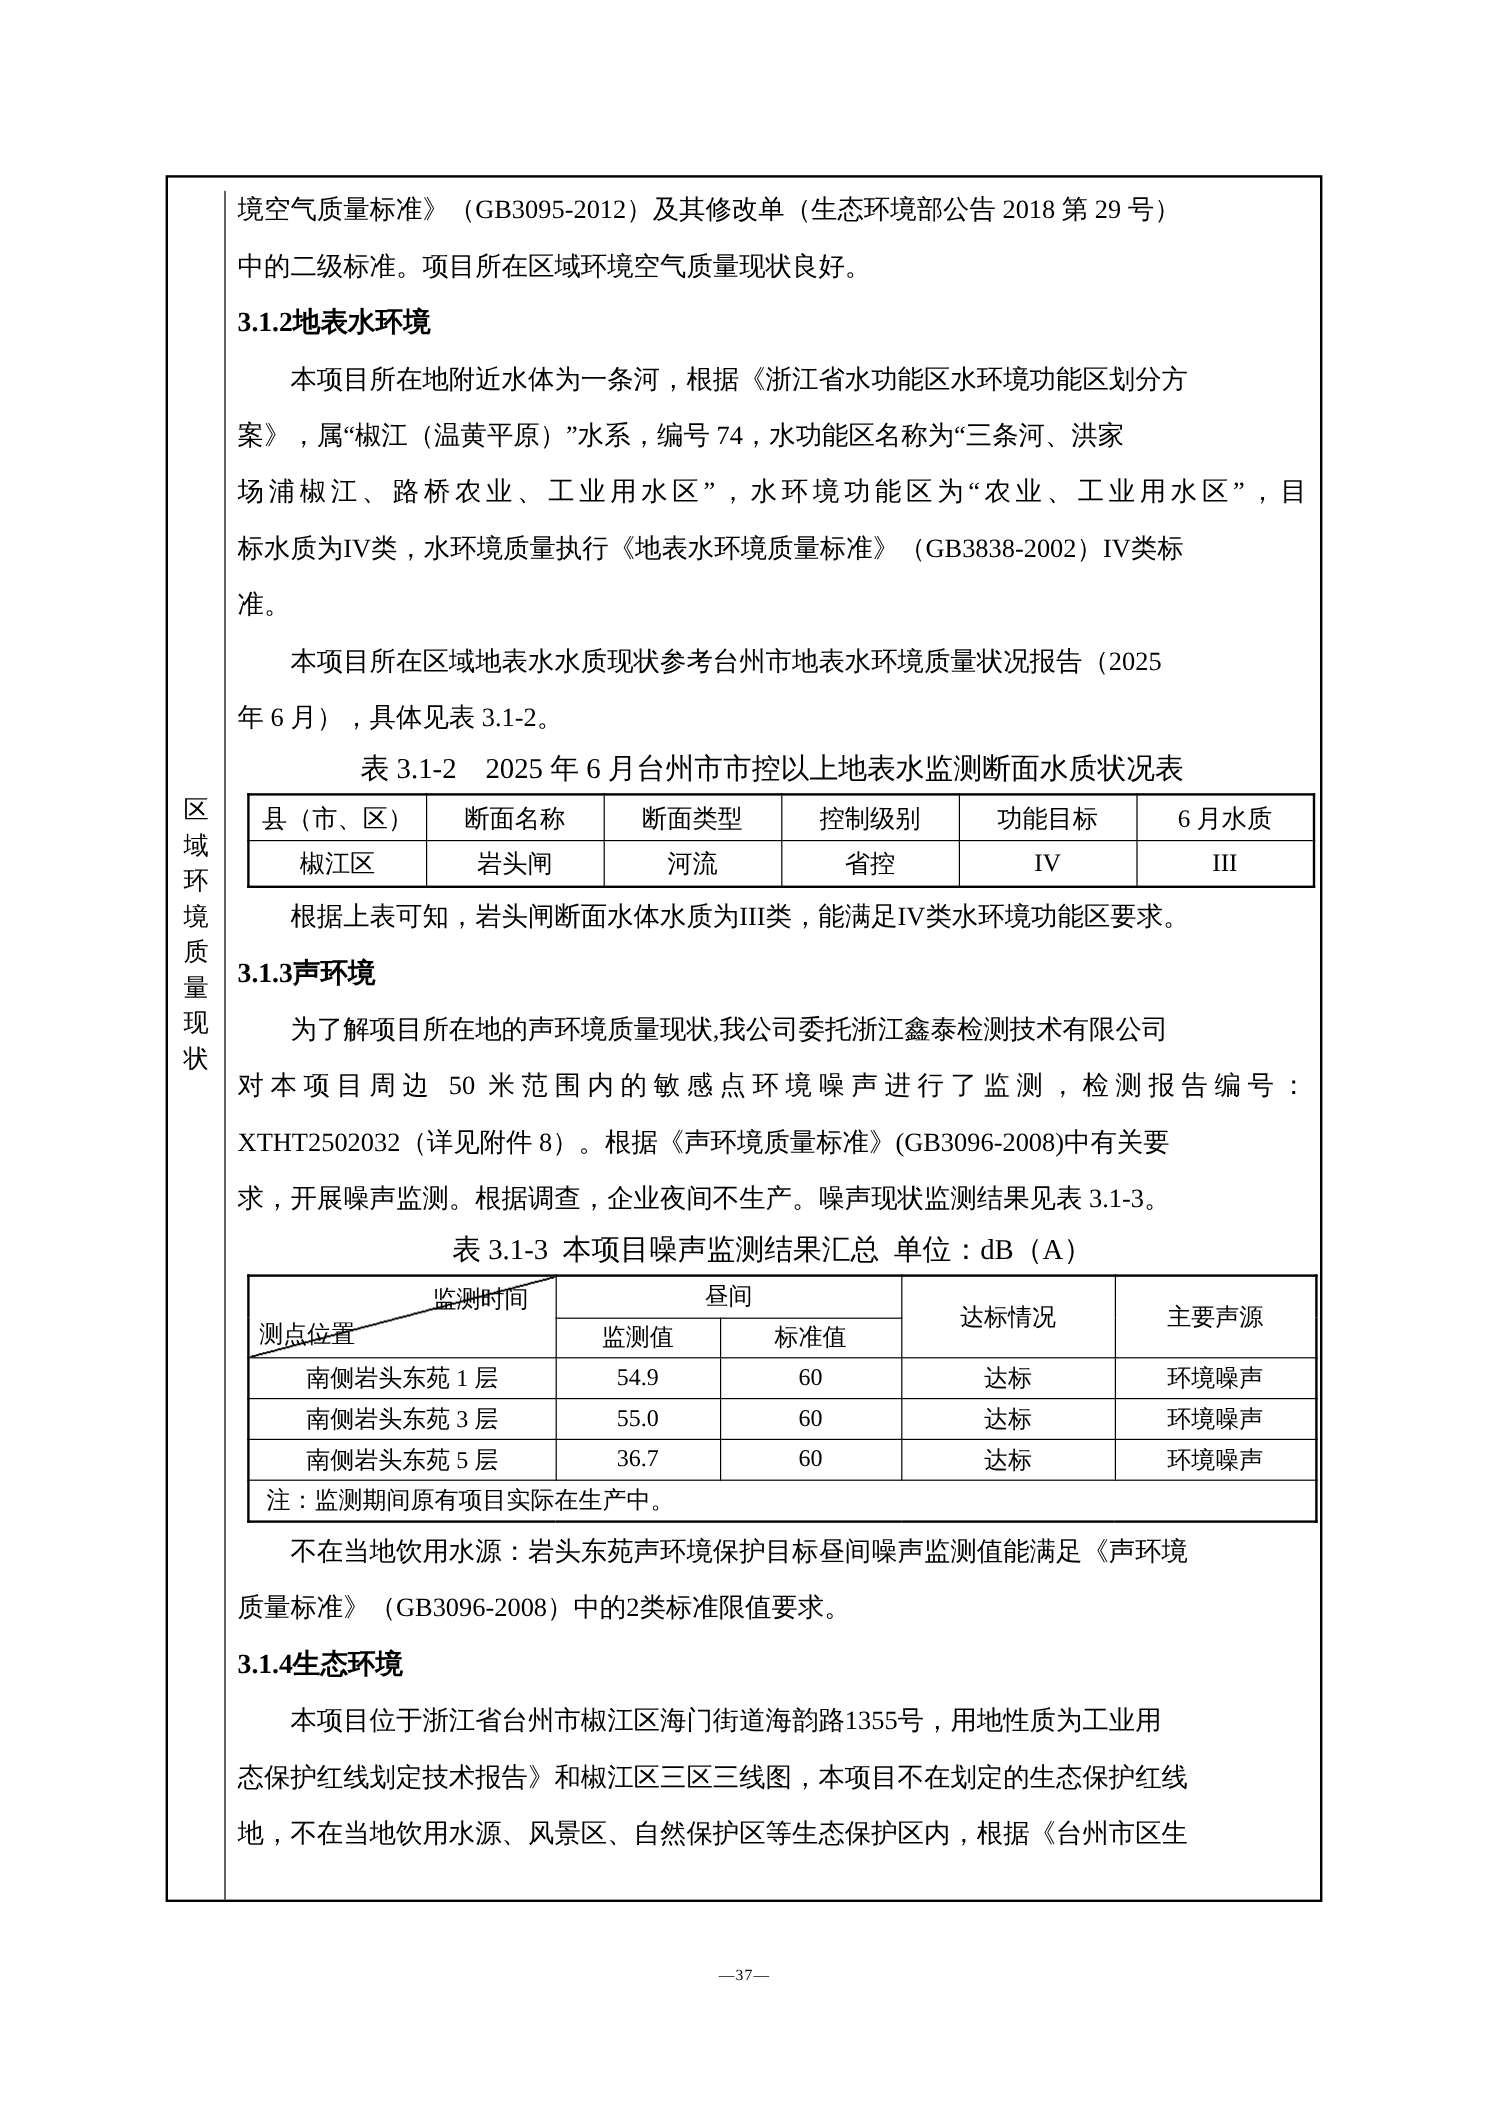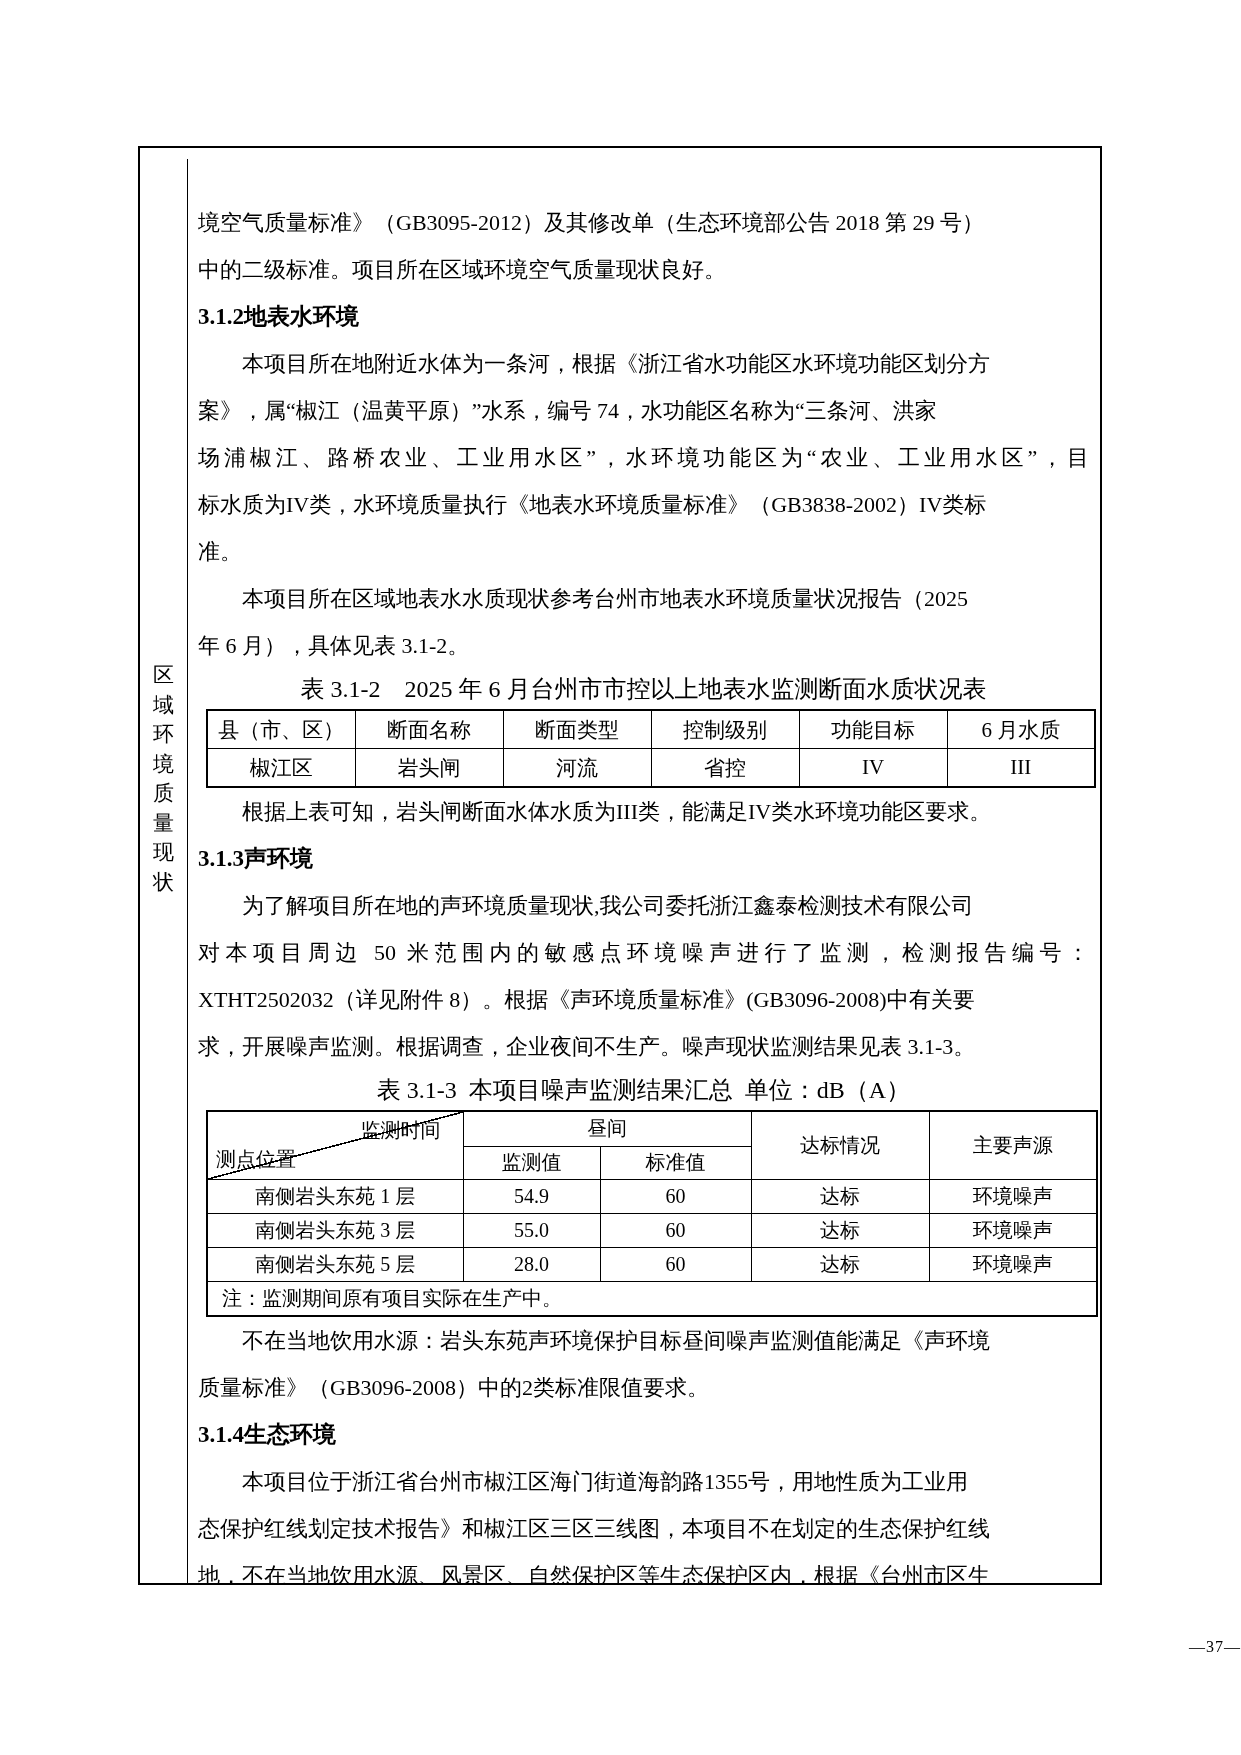--- a/index.html
+++ b/index.html
@@ -10,21 +10,21 @@
   .doc{
     position:absolute;left:138px;top:146px;width:964px;height:1439px;
     border:2px solid #000;box-sizing:border-box;display:flex;background:#fff;
   }
   .side{width:47px;border-right:1px solid #000;position:relative;flex:none;margin-top:11px;}
   .side-label{
     position:absolute;top:502px;left:50%;transform:translateX(-50%);
     width:22px;font-size:21px;line-height:29.5px;text-align:center;
     word-break:break-all;letter-spacing:0;
   }
-  .main{flex:1;padding:3px 11px 0 10px;box-sizing:border-box;overflow:hidden;margin-top:48px;}
+  .main{flex:1;padding:3px 11px 0 10px;box-sizing:border-box;overflow:hidden;}
   .bl{
     font-size:22px;height:47px;line-height:47px;white-space:pre-wrap;
     overflow:hidden;text-align:left;
   }
   .jl{text-align:justify;text-align-last:justify;}
   .hd{font-weight:bold;font-size:23px;height:47px;line-height:47px;}
   .tbl-title{
     font-weight:normal;font-size:24px;height:40px;line-height:40px;
     text-align:center;white-space:pre;
   }
@@ -46,22 +46,22 @@
   .t2 .r-note td{height:33px;text-align:left;padding-left:14px;}
   .corner{
     position:relative;padding:0;
     background-image:linear-gradient(to bottom right,
       transparent calc(50% - 0.8px),#000 calc(50% - 0.8px),
       #000 calc(50% + 0.8px),transparent calc(50% + 0.8px));
   }
   .corner .c-top{position:absolute;top:5px;right:22px;font-size:20px;}
   .corner .c-bottom{position:absolute;bottom:6px;left:8px;font-size:20px;}
   .pageno{
-    position:absolute;left:0;right:0;top:1638px;text-align:right;
-    font-size:16px;letter-spacing:1px;
+    position:absolute;left:0;right:0;top:1638px;text-align:center;
+    font-size:13px;letter-spacing:1px;
   }
 </style>
 </head>
 <body>
 
 <div class="doc">
 
   <div class="side">
     <div class="side-label">区域环境质量现状</div>
   </div>
@@ -147,21 +147,21 @@
         </tr>
         <tr class="r-d">
           <td>南侧岩头东苑 3 层</td>
           <td>55.0</td>
           <td>60</td>
           <td>达标</td>
           <td>环境噪声</td>
         </tr>
         <tr class="r-d">
           <td>南侧岩头东苑 5 层</td>
-          <td>28.0</td>
+          <td>36.7</td>
           <td>60</td>
           <td>达标</td>
           <td>环境噪声</td>
         </tr>
         <tr class="r-note">
           <td colspan="5">注：监测期间原有项目实际在生产中。</td>
         </tr>
       </tbody>
     </table>
 

